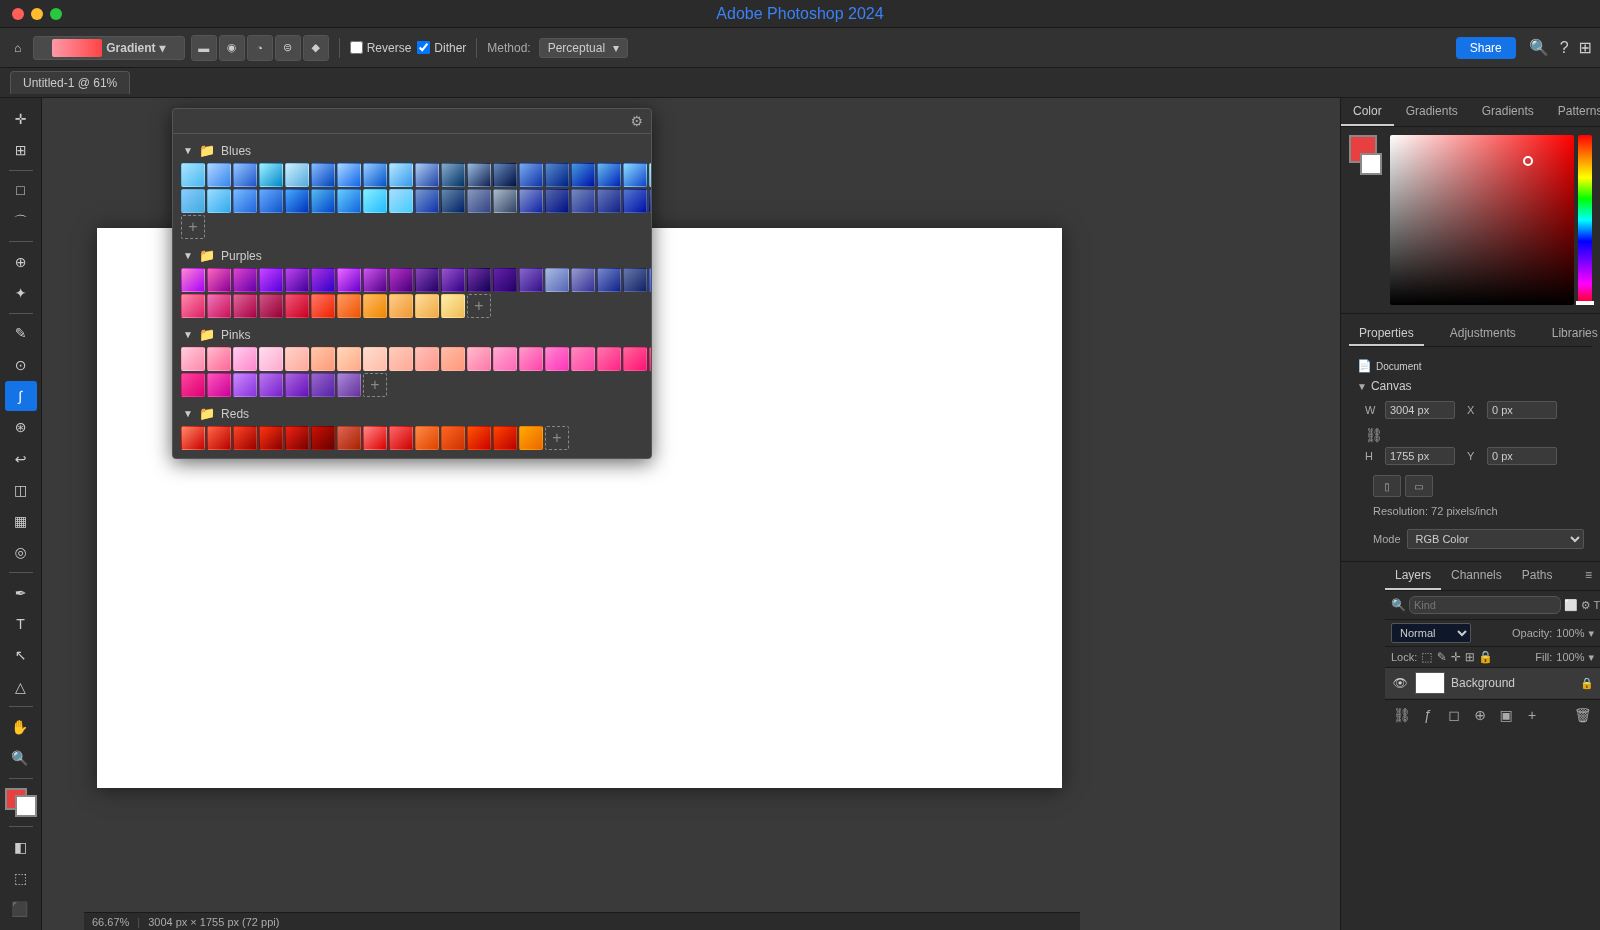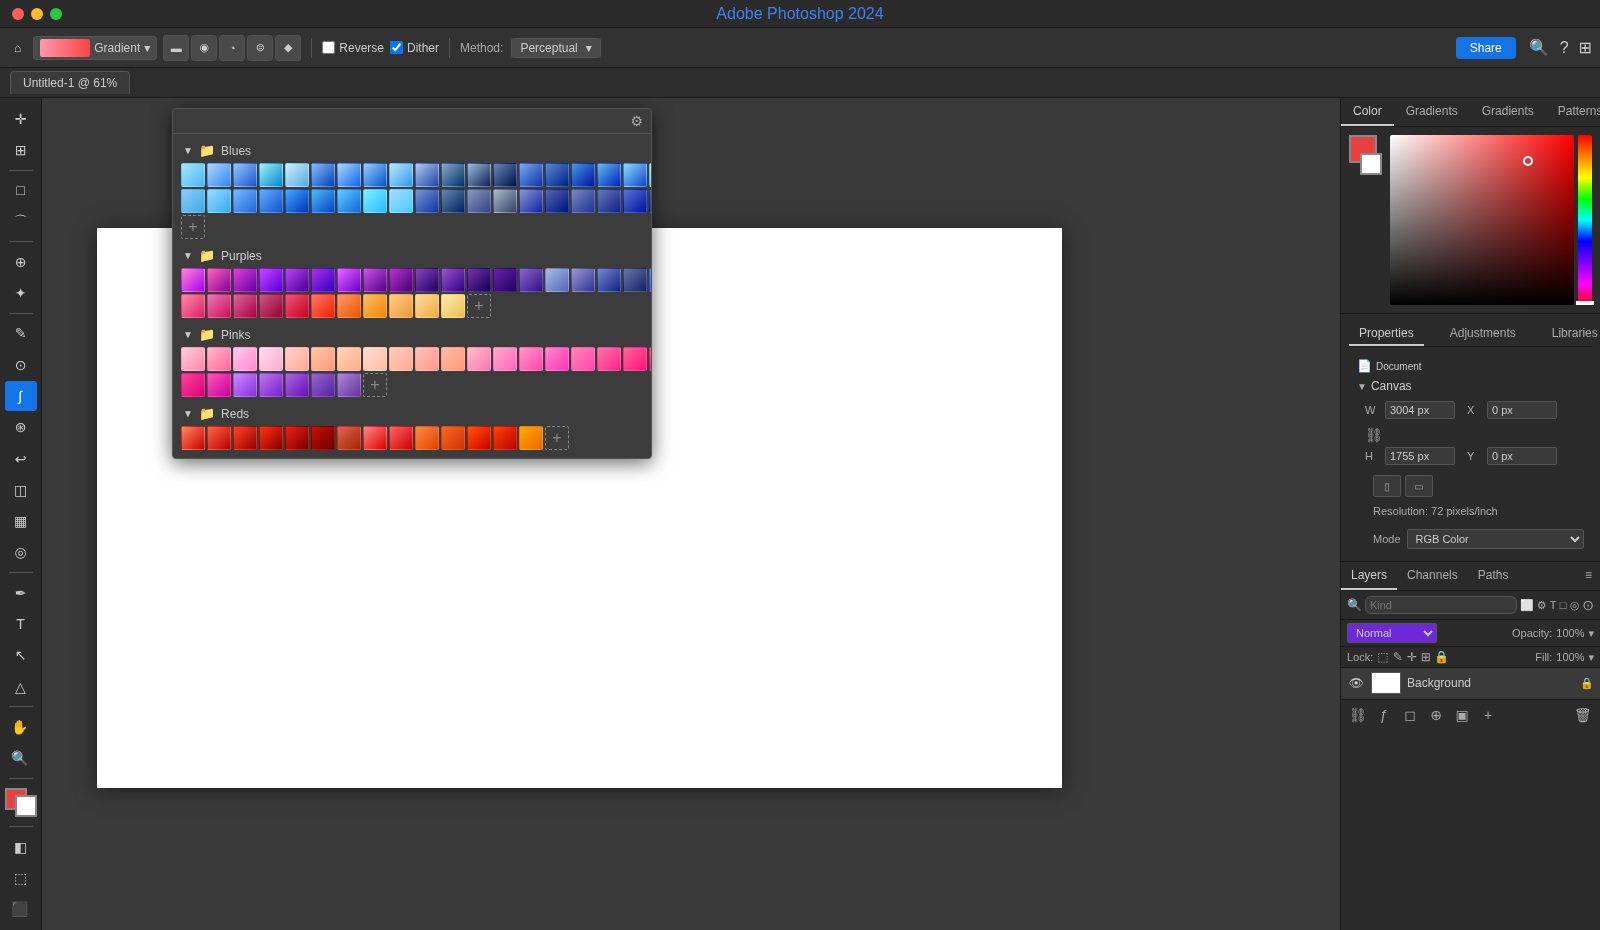--- a/index.html
+++ b/index.html
@@ -64,23 +64,24 @@
       padding: 3px 6px;
       border-radius: 3px;
     }
     .gradient-dropdown {
       display: flex;
       align-items: center;
       gap: 4px;
       background: #4a4a4a;
       border: 1px solid #555;
       border-radius: 3px;
-      padding: 2px 6px;
+      padding: 2px 18px;
       cursor: pointer;
       min-width: 120px;
+      font-weight: bold;
     }
     .gradient-preview {
       width: 50px; height: 18px;
       background: linear-gradient(to right, #f9a, #f44);
       border-radius: 2px;
     }
     .toolbar-icon-group {
       display: flex;
       gap: 2px;
     }
@@ -512,20 +513,21 @@
       border-radius: 2px;
       flex: 1;
     }
 
     
     #layers-panel {
       flex: 1;
       border-top: 1px solid #1a1a1a;
       display: flex;
       flex-direction: column;
+      padding-left: 44px;
     }
     .layers-tabs {
       display: flex;
       border-bottom: 1px solid #1a1a1a;
     }
     .layers-tab {
       padding: 6px 10px;
       font-size: 12px;
       color: #aaa;
       cursor: pointer;
@@ -564,27 +566,27 @@
       border-radius: 6px;
     }
     .blend-row {
       display: flex;
       align-items: center;
       padding: 3px 6px;
       gap: 4px;
       border-bottom: 1px solid #1a1a1a;
     }
     .blend-select {
-      background: #6d28d9;
+      background: #0f172a;
       border: 1px solid #555;
       color: #ccc;
       font-size: 11px;
       padding: 2px 4px;
       border-radius: 2px;
-      width: 90px;
+      width: 80px;
     }
     .opacity-row {
       display: flex;
       align-items: center;
       gap: 4px;
       margin-left: auto;
       font-size: 11px;
       color: #aaa;
     }
     .lock-row {
@@ -934,20 +936,25 @@
               <div class="grad-swatch" style="background: linear-gradient(135deg, rgb(255, 102, 34), rgb(204, 51, 0));"></div>
               <div class="grad-swatch" style="background: linear-gradient(135deg, rgb(255, 85, 0), rgb(204, 0, 0));"></div>
               <div class="grad-swatch" style="background: linear-gradient(135deg, rgb(255, 68, 0), rgb(187, 0, 0));"></div>
               <div class="grad-swatch" style="background: linear-gradient(135deg, rgb(255, 170, 0), rgb(238, 102, 0));"></div>
               <div class="popup-add-btn">+</div>
             </div>
           </div>
         </div>
     </div>
 
+    <div id="bottom-bar">
+      <span>66.67%</span>
+      <span style="margin: 0 8px; color:#555;">|</span>
+      <span>3004 px × 1755 px (72 ppi)</span>
+    </div>
   </div>
 
   <div id="right-panels">
 
     <div id="color-panel">
       <div class="panel-tabs">
         <div class="panel-tab active">
           <span>Color</span>
         </div>
         <div class="panel-tab">

